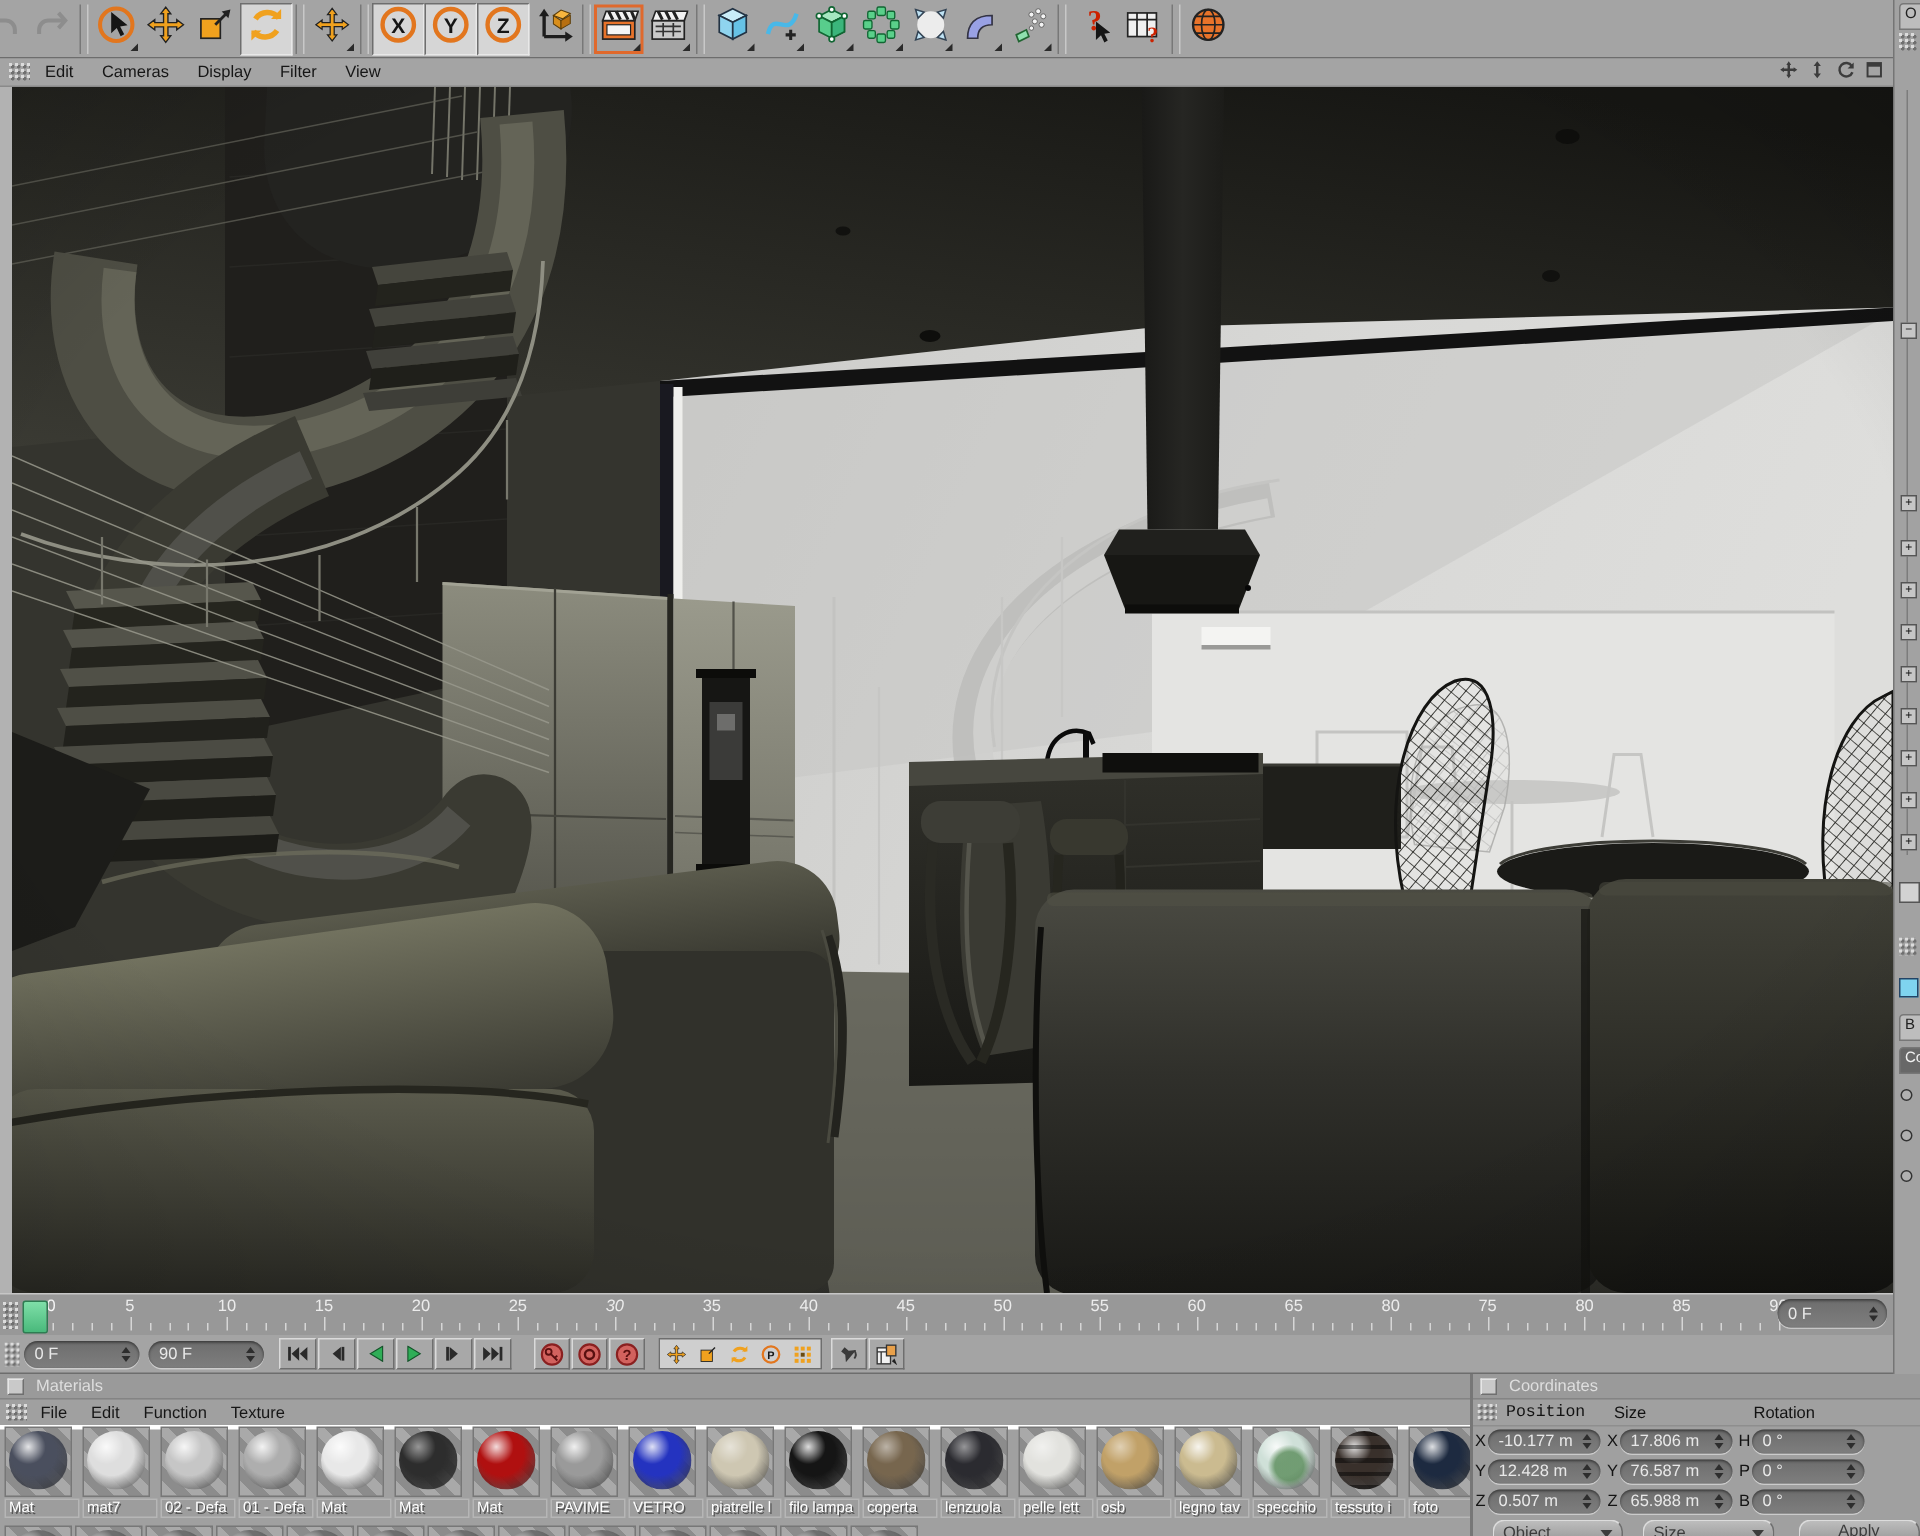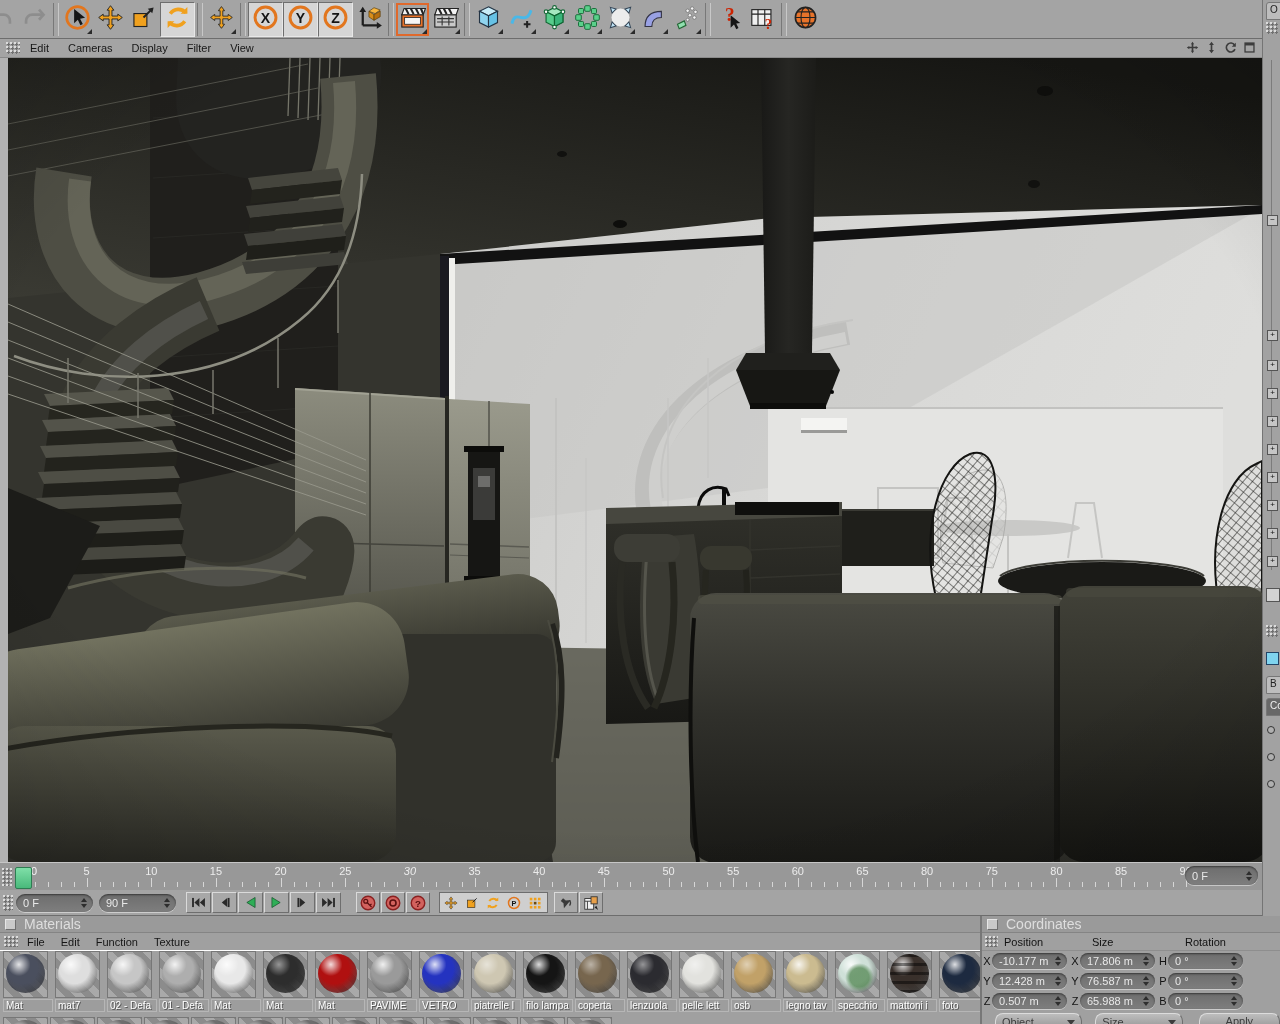--- a/index.html
+++ b/index.html
@@ -73,23 +73,23 @@
   .tpbtn{width:23px;height:19px;margin-right:1px;display:flex;align-items:center;justify-content:center;}
   .tpbtn svg{width:15px;height:11px;}
   .recbtn{width:22px;height:19px;display:flex;align-items:center;justify-content:center;margin-right:1px;}
   .recbtn svg{width:16px;height:16px;}
   .keytgl{width:20px;height:19px;display:flex;align-items:center;justify-content:center;margin-right:1px;}
   .keytgl svg{width:14px;height:14px;}
   
   #bottom{position:absolute;left:0;top:916px;width:1280px;height:108px;background:#a0a0a0;}
   #materials{position:absolute;left:0;top:0;width:980px;height:108px;border-right:2px solid #777;overflow:hidden;}
   .ptitle{height:16px;background:#9a9a9a;border-bottom:1px solid #848484;display:flex;align-items:center;
-          font-size:14px;color:#dedede;gap:8px;padding-left:5px;}
+          font-size:11px;color:#dedede;gap:8px;padding-left:5px;}
   .pcheck{width:9px;height:9px;background:#c9c9c9;border:1px solid;border-color:#e6e6e6 #6f6f6f #6f6f6f #e6e6e6;}
-  .pmenu{height:17px;display:flex;align-items:center;font-size:11px;color:#161616;border-bottom:1px solid #ffffff;}
+  .pmenu{height:17px;display:flex;align-items:center;font-size:11px;color:#161616;border-bottom:3px solid #ffffff;}
   .pmenu .grip{width:14px;height:11px;margin:0 9px 0 4px;}
   .pmenu .mitem{margin-right:16px;}
   #matrow{position:absolute;left:3px;top:35px;display:flex;gap:2px;}
   .mat{width:50px;flex:none;}
   .thumb{width:45px;height:47px;position:relative;
      background:repeating-linear-gradient(45deg,#a9a9a9 0 7px,#8c8c8c 7px 14px);
      border:1px solid #777;box-sizing:border-box;}
   .sphere{position:absolute;left:2px;top:2px;width:39px;height:39px;border-radius:50%;}
   .mlabel{margin-top:1px;height:13px;background:#9d9d9d;border:1px solid #b6b6b6;box-sizing:border-box;
      font-size:10px;color:#fff;text-shadow:1px 1px 0 #555;line-height:11px;padding-left:2px;
@@ -1012,21 +1012,21 @@
           <div class="mat">
             <div class="thumb">
               <div class="sphere" style="background: radial-gradient(circle at 55% 60%, rgba(90, 140, 90, 0.8) 0px, rgba(90, 140, 90, 0.8) 30%, rgba(255, 255, 255, 0) 45%), radial-gradient(circle at 33% 27%, rgba(255, 255, 255, 0.85), rgba(255, 255, 255, 0) 30%), radial-gradient(circle at 42% 38%, rgb(207, 224, 216) 45%, rgba(0, 0, 0, 0.55) 95%);"></div>
             </div>
             <div class="mlabel">specchio</div>
           </div>
           <div class="mat">
             <div class="thumb">
               <div class="sphere" style="background: repeating-linear-gradient(0deg, rgba(0, 0, 0, 0.45) 0px, rgba(0, 0, 0, 0.45) 3px, rgba(0, 0, 0, 0) 3px, rgba(0, 0, 0, 0) 9px), radial-gradient(circle at 33% 27%, rgba(255, 255, 255, 0.85), rgba(255, 255, 255, 0) 30%), radial-gradient(circle at 42% 38%, rgb(57, 48, 43) 45%, rgba(0, 0, 0, 0.55) 95%);"></div>
             </div>
-            <div class="mlabel">mattoni i</div>
+            <div class="mlabel">tessuto i</div>
           </div>
           <div class="mat">
             <div class="thumb">
               <div class="sphere" style="background: radial-gradient(circle at 33% 27%, rgba(255, 255, 255, 0.85), rgba(255, 255, 255, 0) 30%), radial-gradient(circle at 42% 38%, rgb(29, 42, 64) 45%, rgba(0, 0, 0, 0.55) 95%);"></div>
             </div>
             <div class="mlabel">foto</div>
           </div>
           <div class="mat">
             <div class="thumb">
               <div class="sphere" style="background: radial-gradient(circle at 33% 27%, rgba(255, 255, 255, 0.5), rgba(255, 255, 255, 0) 30%), radial-gradient(circle at 42% 38%, rgb(107, 99, 89) 45%, rgba(0, 0, 0, 0.55) 95%);"></div>
@@ -1077,21 +1077,21 @@
         </div>
     </div>
 
     <div id="coords">
       <div class="ptitle">
         <span class="pcheck"></span>
         <span>Coordinates</span>
       </div>
       <div id="coordhead">
         <span class="grip"></span>
-        <span style="width:88px;">Position</span>
+        <span style="width:72px;font-family:Liberation Mono, monospace;">Position</span>
         <span style="width:93px;">Size</span>
         <span>Rotation</span>
       </div>
       <div id="coordrows">
           <div class="crow">
             <span class="axl">X</span>
             <div class="pill">
               <span class="val">-10.177 m</span>
               <span class="spin">
                 <i class="up"></i>

